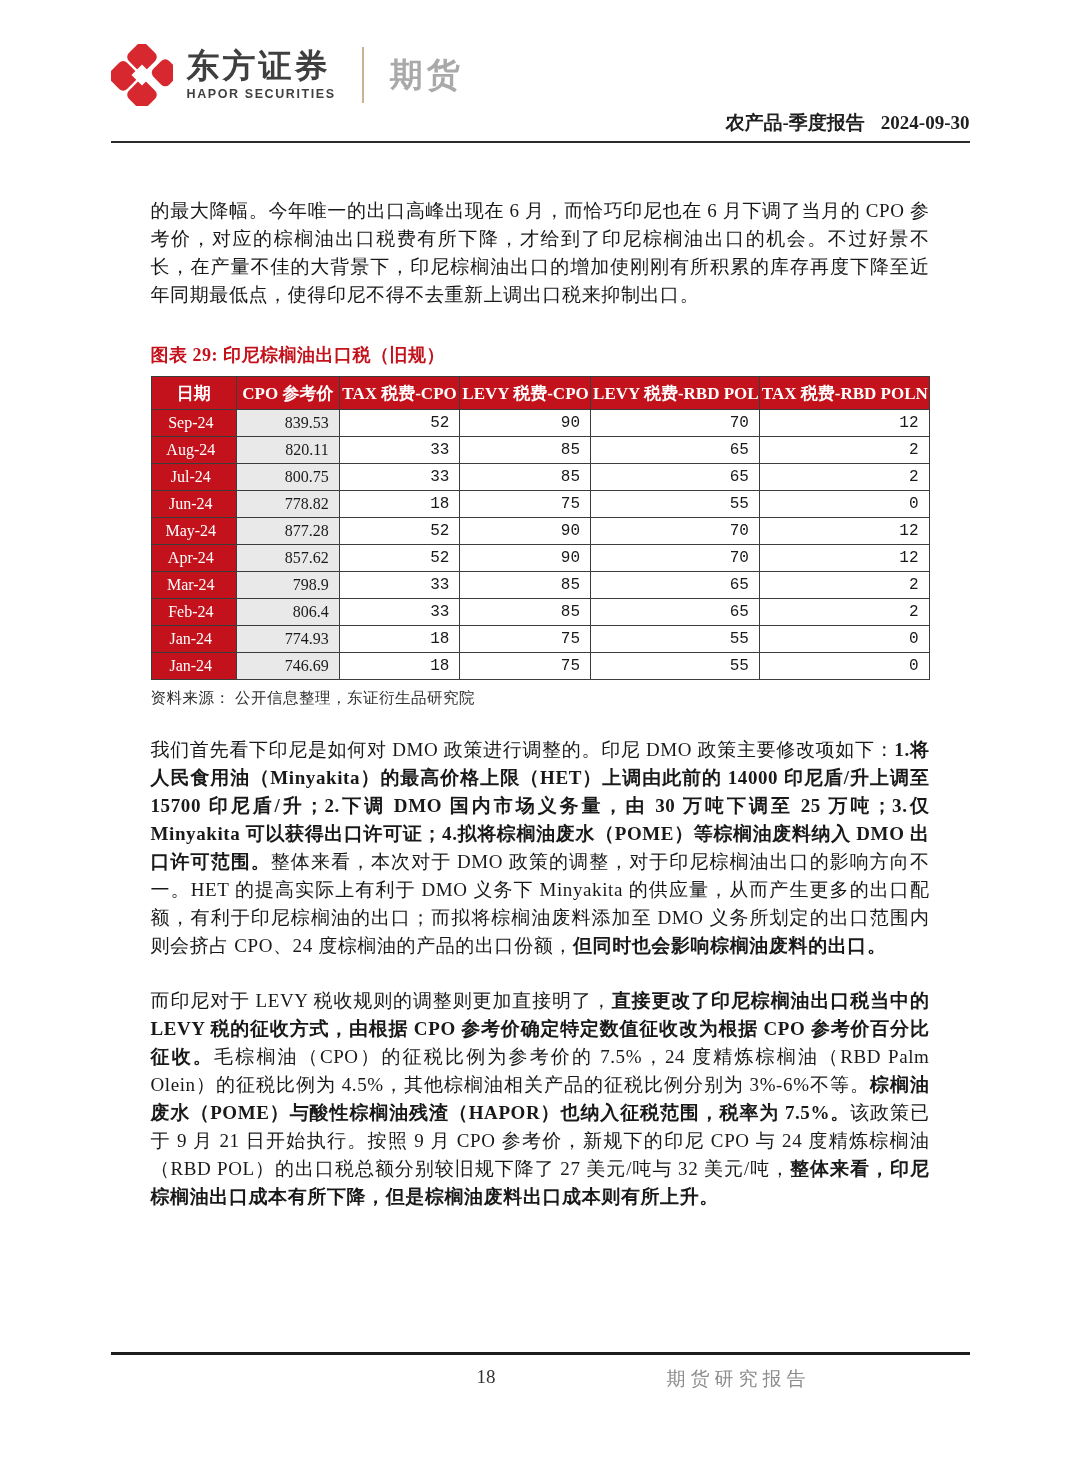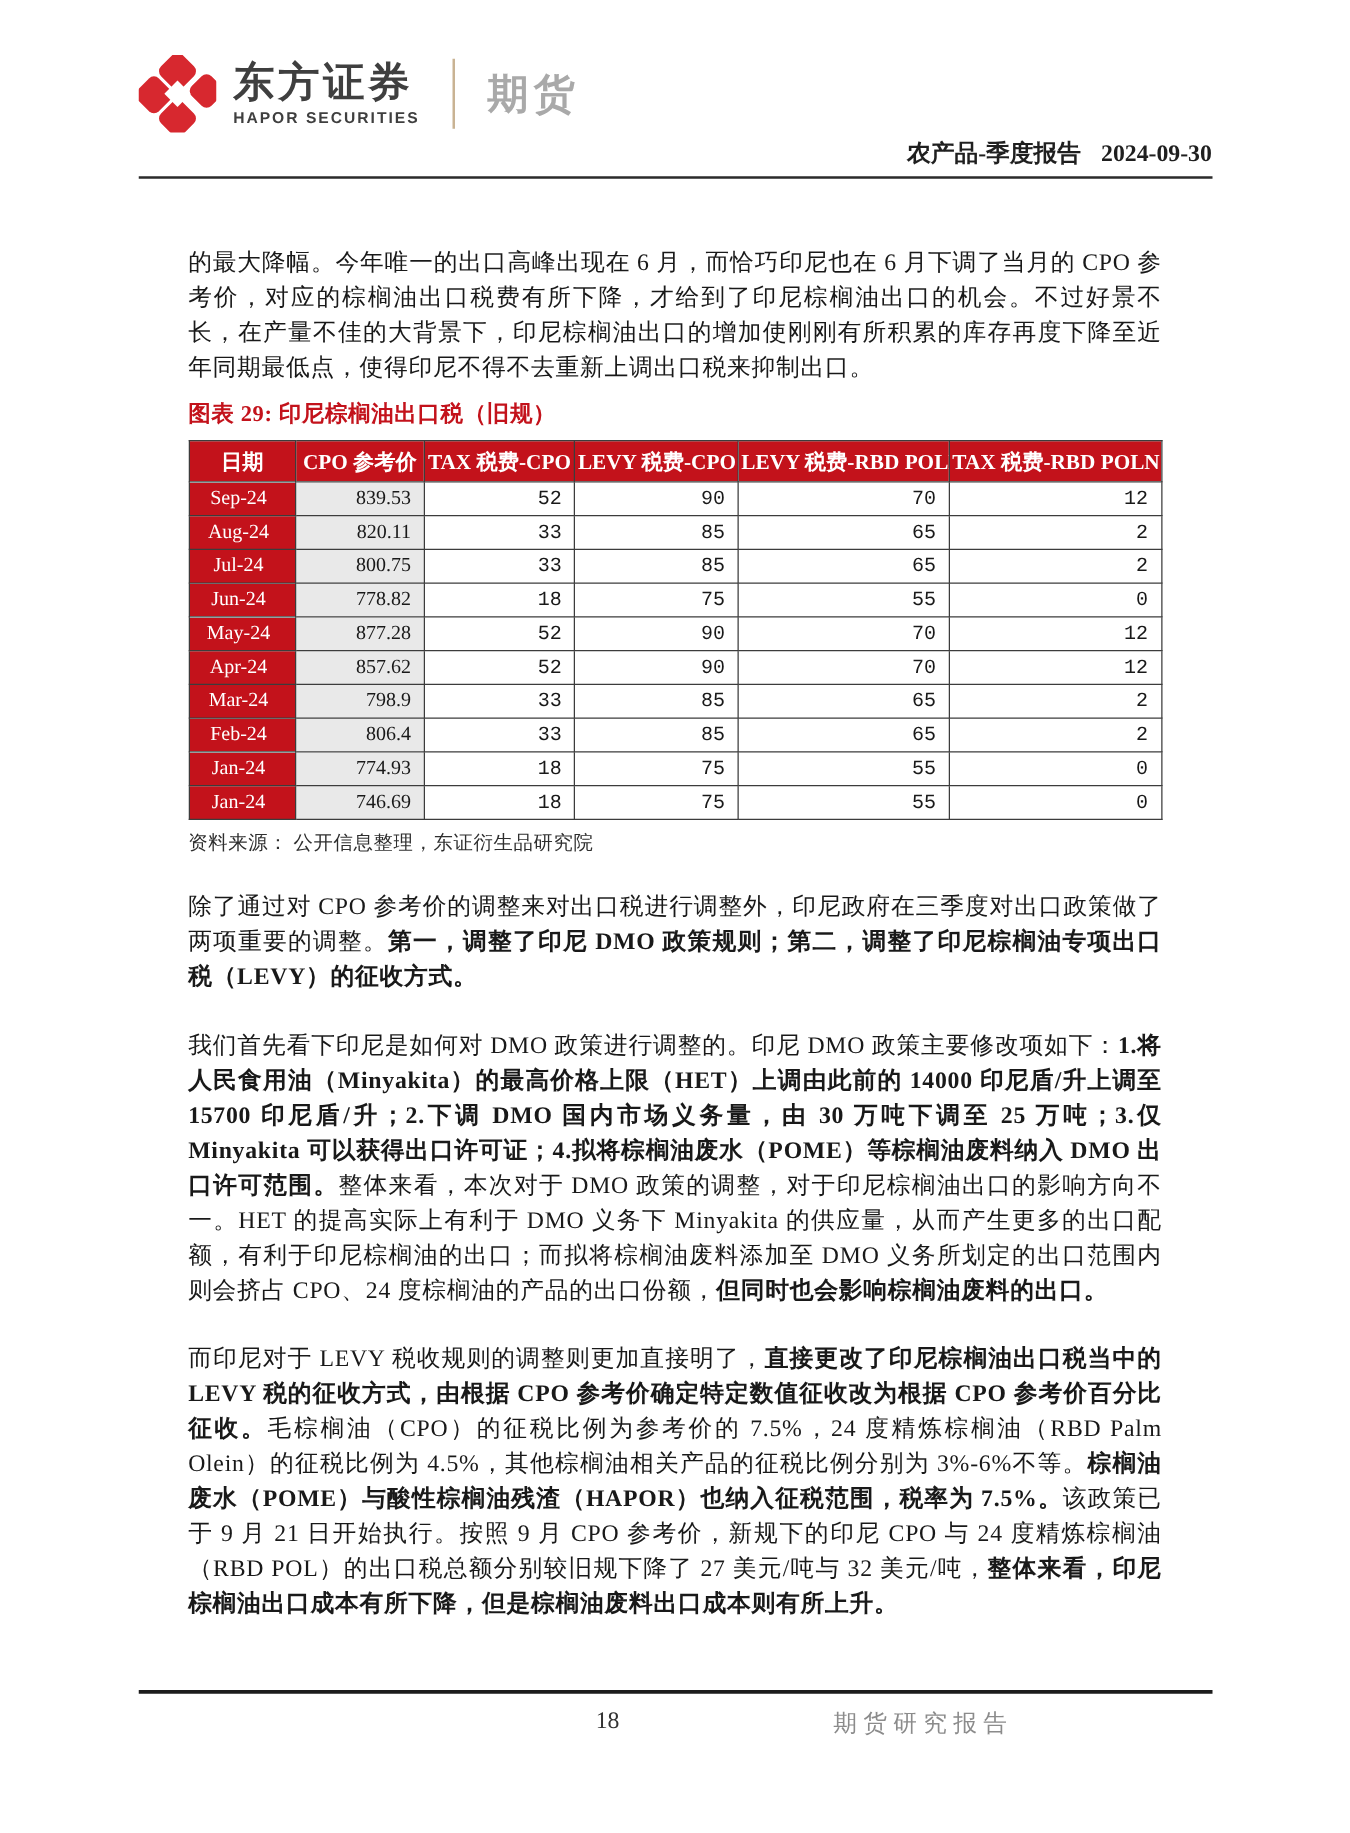--- a/index.html
+++ b/index.html
@@ -24,21 +24,21 @@
     font-family:"Liberation Sans","DejaVu Sans",sans-serif;}
   .meta-row{display:flex;justify-content:flex-end;align-items:baseline;gap:16px;
     border-bottom:2px solid #2b2b2b;padding-bottom:5px;margin-top:2px;
     font-size:19px;font-weight:bold;color:#1f1f1f;}
   
   .content{padding:0 112px;}
   .body-text{font-size:19px;line-height:28px;text-align:justify;letter-spacing:0.6px;}
   .body-text b{font-weight:bold;}
   .p1{margin-top:54px;}
   .para{margin-top:27px;}
-  .figure-title{margin-top:10px;font-size:18px;font-weight:bold;color:var(--accent);letter-spacing:0.5px;}
+  .figure-title{margin-top:34px;font-size:18px;font-weight:bold;color:var(--accent);letter-spacing:0.5px;}
   table.tax{width:100%;border-collapse:collapse;table-layout:fixed;margin-top:9px;}
   table.tax th{
     background:var(--accent);color:#fff;font-size:17px;font-weight:bold;height:33px;
     border:1px solid #3c3c3c;text-align:center;padding:0 2px;overflow:hidden;white-space:nowrap;}
   table.tax td{height:27px;font-size:16px;border:1px solid #3c3c3c;padding:0 10px 0 4px;
     overflow:hidden;white-space:nowrap;}
   td.c-date{background:var(--accent);color:#fff;text-align:center;padding:0;}
   td.c-ref{background:var(--ref-bg);text-align:right;}
   td.c-num{text-align:right;font-family:Liberation Mono, monospace;}
   .source{margin-top:8px;font-size:15.5px;color:#2e2e2e;letter-spacing:0.5px;}
@@ -183,23 +183,20 @@
             <td class="c-num">18</td>
             <td class="c-num">75</td>
             <td class="c-num">55</td>
             <td class="c-num">0</td>
           </tr>
         </tbody>
     </table>
 
     <div class="source">资料来源： 公开信息整理，东证衍生品研究院</div>
 
-    <p class="body-text para">
-      <span>除了通过对 CPO 参考价的调整来对出口税进行调整外，印尼政府在三季度对出口政策做了两项重要的调整。</span><b>第一，调整了印尼 DMO 政策规则；第二，调整了印尼棕榈油专项出口税（LEVY）的征收方式。</b>
-    </p>
 
     <p class="body-text para">
       <span>我们首先看下印尼是如何对 DMO 政策进行调整的。印尼 DMO 政策主要修改项如下：</span><b>1.将人民食用油（Minyakita）的最高价格上限（HET）上调由此前的 14000 印尼盾/升上调至 15700 印尼盾/升；2.下调 DMO 国内市场义务量，由 30 万吨下调至 25 万吨；3.仅 Minyakita 可以获得出口许可证；4.拟将棕榈油废水（POME）等棕榈油废料纳入 DMO 出口许可范围。</b><span>整体来看，本次对于 DMO 政策的调整，对于印尼棕榈油出口的影响方向不一。HET 的提高实际上有利于 DMO 义务下 Minyakita 的供应量，从而产生更多的出口配额，有利于印尼棕榈油的出口；而拟将棕榈油废料添加至 DMO 义务所划定的出口范围内则会挤占 CPO、24 度棕榈油的产品的出口份额，</span><b>但同时也会影响棕榈油废料的出口。</b>
     </p>
 
     <p class="body-text para">
       <span>而印尼对于 LEVY 税收规则的调整则更加直接明了，</span><b>直接更改了印尼棕榈油出口税当中的 LEVY 税的征收方式，由根据 CPO 参考价确定特定数值征收改为根据 CPO 参考价百分比征收。</b><span>毛棕榈油（CPO）的征税比例为参考价的 7.5%，24 度精炼棕榈油（RBD Palm Olein）的征税比例为 4.5%，其他棕榈油相关产品的征税比例分别为 3%-6%不等。</span><b>棕榈油废水（POME）与酸性棕榈油残渣（HAPOR）也纳入征税范围，税率为 7.5%。</b><span>该政策已于 9 月 21 日开始执行。按照 9 月 CPO 参考价，新规下的印尼 CPO 与 24 度精炼棕榈油（RBD POL）的出口税总额分别较旧规下降了 27 美元/吨与 32 美元/吨，</span><b>整体来看，印尼棕榈油出口成本有所下降，但是棕榈油废料出口成本则有所上升。</b>
     </p>
 
   </div>

